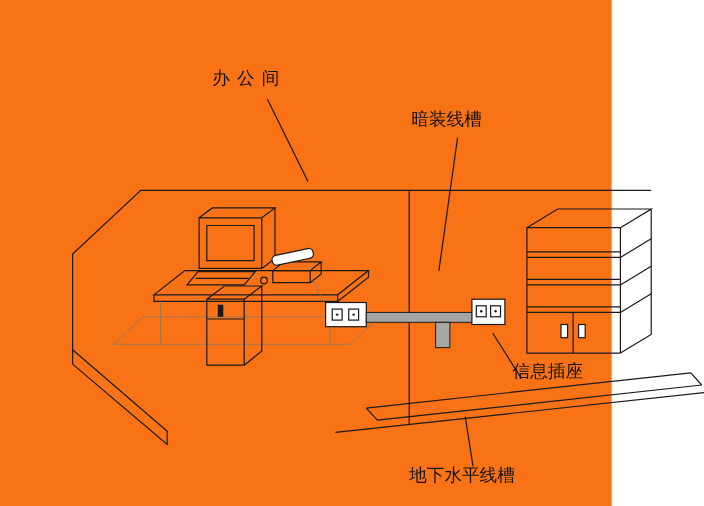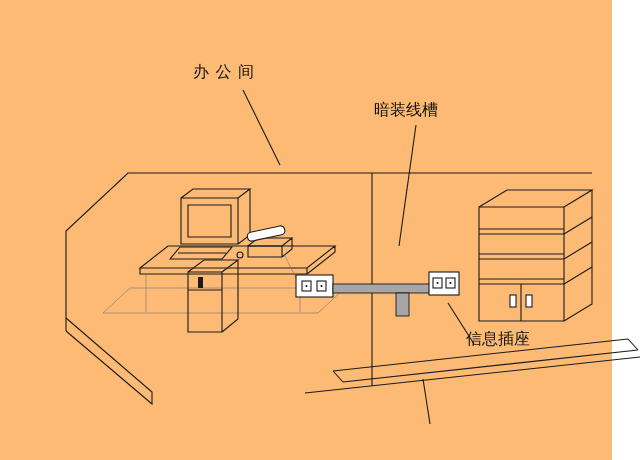--- a/index.html
+++ b/index.html
@@ -1,17 +1,17 @@
 <!DOCTYPE html>
 <html><head>
 <meta charset="utf-8">
 <style>
   html,body{margin:0;padding:0;background:#ffffff;}
   body{width:640px;height:460px;overflow:hidden;}
-  .stage{position:relative;width:612px;height:460px;background:#fdba74;}
+  .stage{position:relative;width:556px;height:460px;background:#f97316;}
   svg{position:absolute;left:0;top:0;}
   .ln  {fill:none;stroke:#1a1a1a;stroke-width:1.1;}
   .lnf {fill:#ffffff;stroke:#1a1a1a;stroke-width:1.1;}
   .thin{fill:none;stroke:#777;stroke-width:0.6;}
   .duct{fill:#a6a6a6;stroke:#1a1a1a;stroke-width:0.9;}
   .dot {fill:#1a1a1a;stroke:none;}
   .label{
     position:absolute;
     font-family:"Liberation Sans", sans-serif;
     font-size:16px;
@@ -96,14 +96,15 @@
       <path class="ln" d="M243,90 L280,165"></path>
       <path class="ln" d="M416,125 L399,246"></path>
       <path class="ln" d="M474,344 L448,303"></path>
       <path class="ln" d="M430,424 L423,379"></path>
     </g>
   </svg>
 
   <div class="label label-office">办 公 间</div>
   <div class="label label-concealed">暗装线槽</div>
   <div class="label label-socket">信息插座</div>
+  <div class="label label-underground">地下水平线槽</div>
 
 </div>
 
 </body></html>

